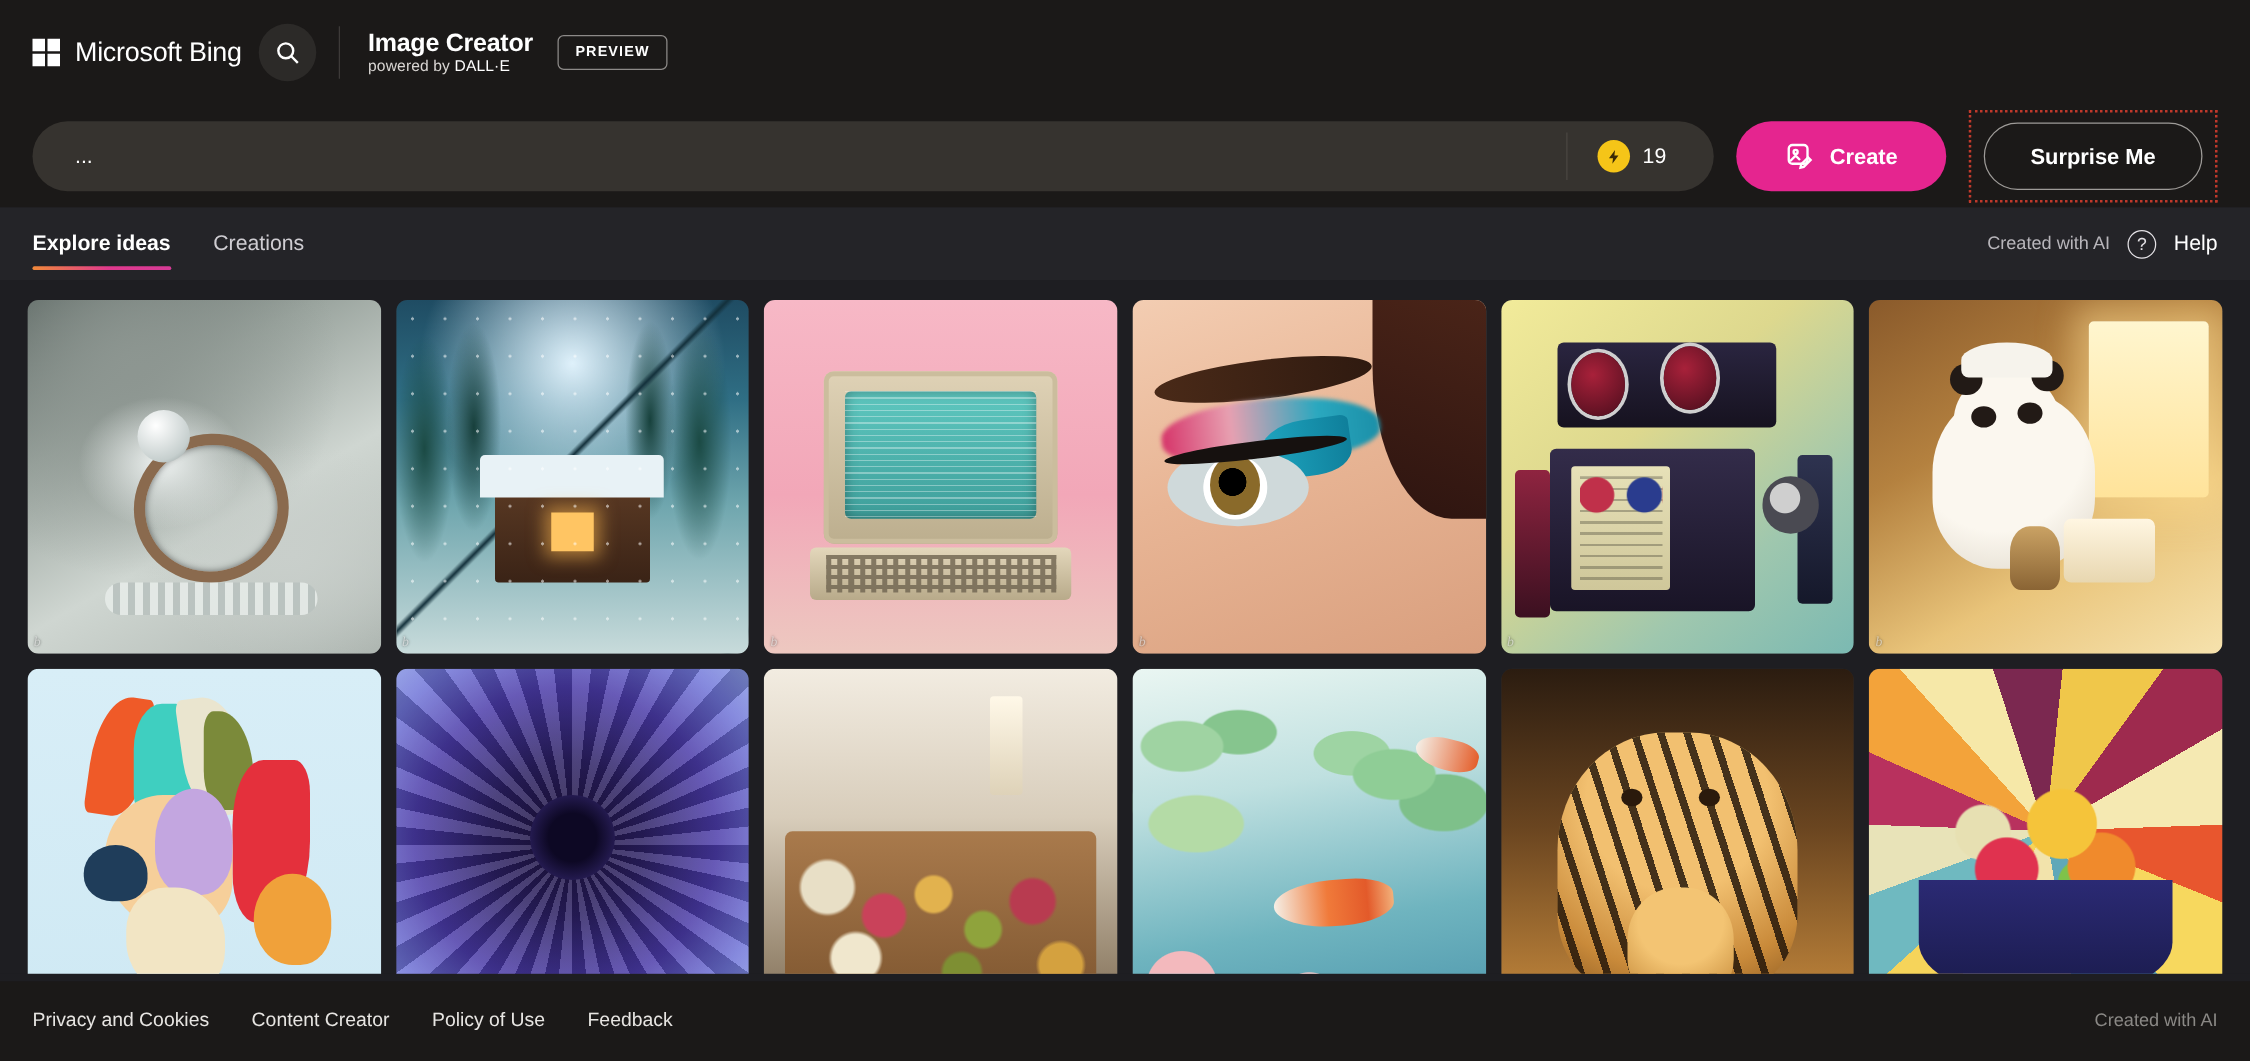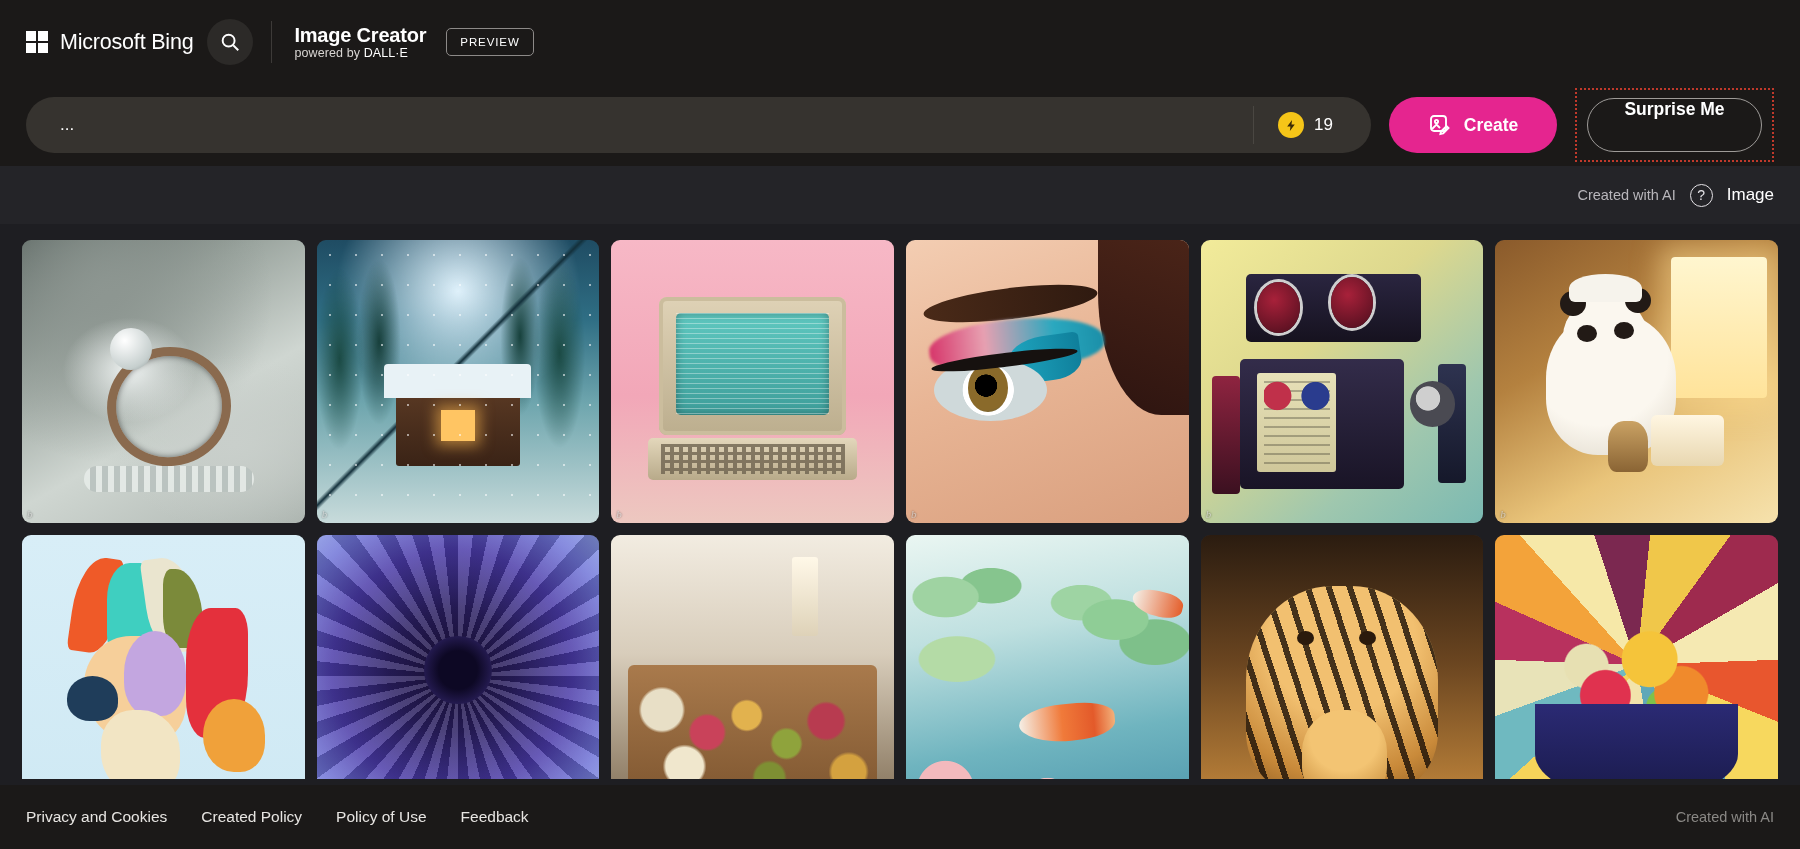--- a/index.html
+++ b/index.html
@@ -31,21 +31,21 @@
     margin-left: 14px; cursor: pointer;
   }
   .divider-v { width: 1px; height: 42px; background: #3d3a38; margin: 0 22px 0 18px; }
   .product { display: flex; flex-direction: column; justify-content: center; line-height: 1.12; }
   .product-title { font-size: 20px; font-weight: 700; color: #fff; letter-spacing: -0.2px; }
   .product-sub { font-size: 12.5px; font-weight: 400; color: #d9d6d3; letter-spacing: 0.1px; }
   .product-sub .dalle { color: #fff; }
   .preview-chip {
     margin-left: 20px;
     border: 1.5px solid #8d8a88; border-radius: 5px;
-    font-size: 11.5px; font-weight: 400; letter-spacing: 0.9px;
+    font-size: 11.5px; font-weight: 700; letter-spacing: 0.9px;
     color: #fff; padding: 7px 13px; cursor: pointer;
     align-self: center;
   }
   .header-right {
     margin-left: auto; display: flex; align-items: center; gap: 0px;
   }
   .user-name { font-size: 19px; color: #fff; margin-right: 14px; }
   .avatar {
     width: 34px; height: 34px; border-radius: 50%;
     background: #e8e6e3; display: flex; align-items: center; justify-content: center;
@@ -101,21 +101,21 @@
     margin-left: 18px;
     padding: 8px 10px;
     border: 2px dotted #c0392b;
     display: flex; align-items: center;
   }
   .btn-surprise {
     height: 54px; min-width: 175px; border-radius: 28px;
     background: transparent; border: 1.5px solid #9e9b98; cursor: pointer;
     color: #fff; font-size: 17.5px; font-weight: 700;
     font-family: "Liberation Sans", sans-serif;
-    display: flex; justify-content: center;
+    display: flex; align-items: center; justify-content: center;
   }
 
   
   .tabbar {
     height: 58px; background: #242428;
     display: flex; align-items: center; padding: 0 26px;
     position: relative;
   }
   .tabs { display: flex; align-items: flex-end; gap: 34px; height: 100%; padding-bottom: 0; }
   .tab {
@@ -378,24 +378,32 @@
   </button>
 
   <div class="surprise-wrap">
     <button class="btn-surprise">
       <span>Surprise Me</span>
     </button>
   </div>
 </div>
 
 <div class="tabbar">
+  <div class="tabs">
+    <div class="tab active">
+      <span>Explore ideas</span>
+    </div>
+    <div class="tab">
+      <span>Creations</span>
+    </div>
+  </div>
   <div class="tabbar-right">
     <span class="created-with-ai">Created with AI</span>
     <span class="help-icon">?</span>
-    <span class="help-label">Image</span>
+    <span class="help-label">Help</span>
   </div>
 </div>
 
 <div class="content">
   <div class="grid">
 
     <div class="card">
       <div class="art art-ring">
         <div class="ring-band"></div>
           <div class="ring-pearl"></div>
@@ -535,18 +543,18 @@
       </div>
 
     </div>
 
   </div>
 </div>
 
 <div class="footer">
   <div class="footer-links">
     <a>Privacy and Cookies</a>
-    <a>Created Policy</a>
+    <a>Content Creator</a>
     <a>Policy of Use</a>
     <a>Feedback</a>
   </div>
   <span class="footer-right">Created with AI</span>
 </div>
 
 </body></html>

